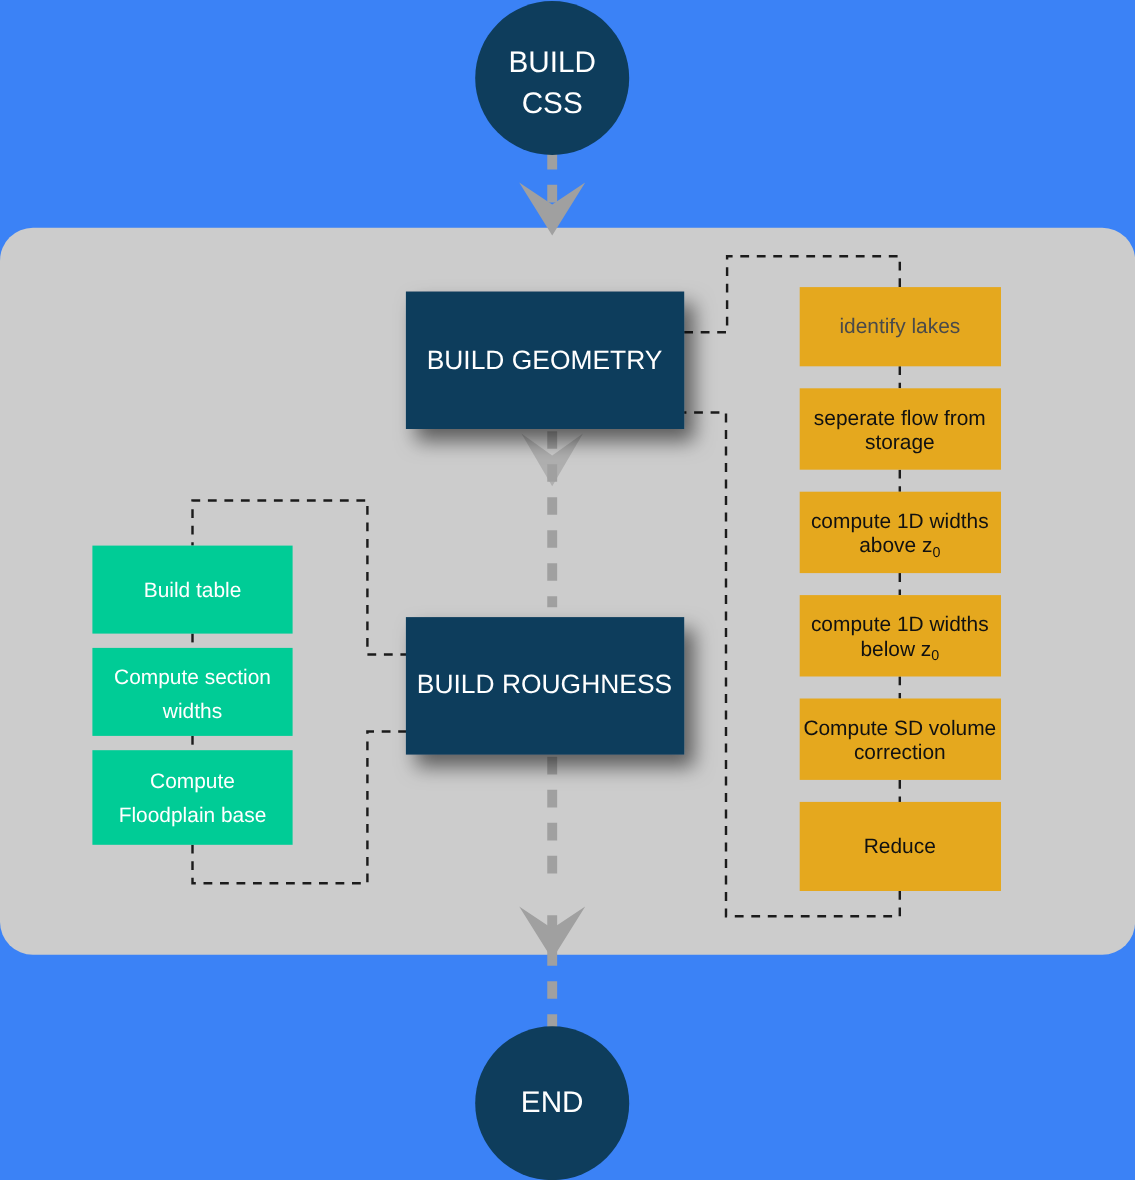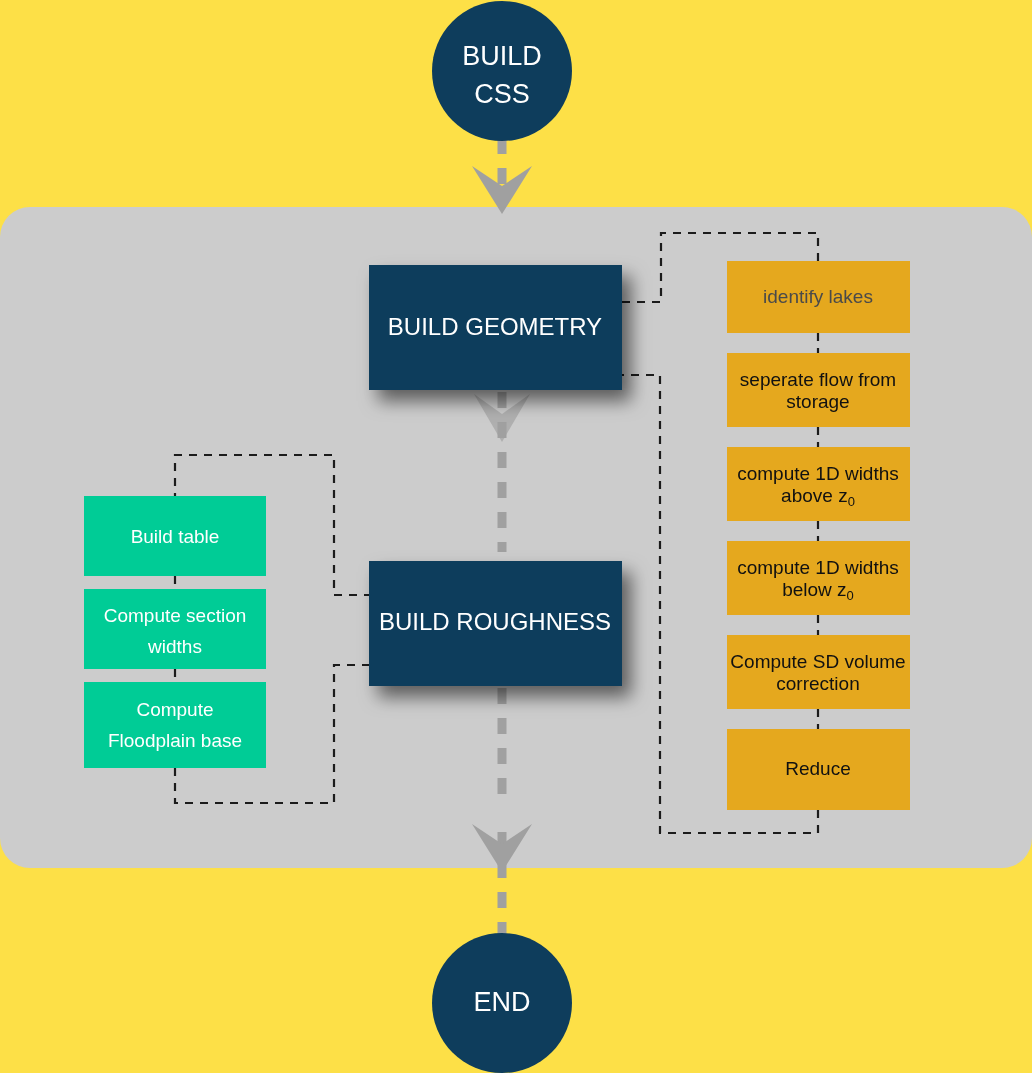--- a/index.html
+++ b/index.html
@@ -10,21 +10,21 @@
   body {
     width: 1032px;
     height: 1073px;
     overflow: hidden;
     font-family: "Liberation Sans", sans-serif;
   }
   #stage {
     position: relative;
     width: 1032px;
     height: 1073px;
-    background: #fde047;
+    background: #3b82f6;
   }
   svg.flow {
     position: absolute;
     top: 0;
     left: 0;
     width: 1032px;
     height: 1073px;
     display: block;
   }
   text {

